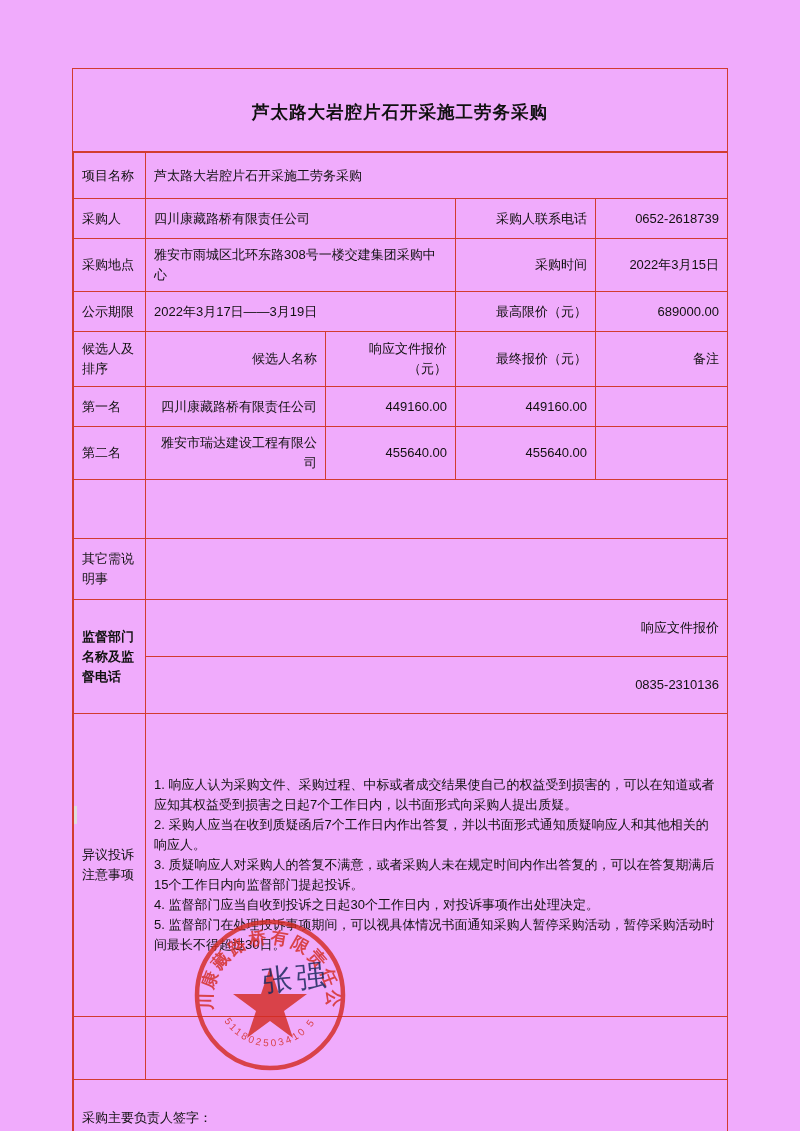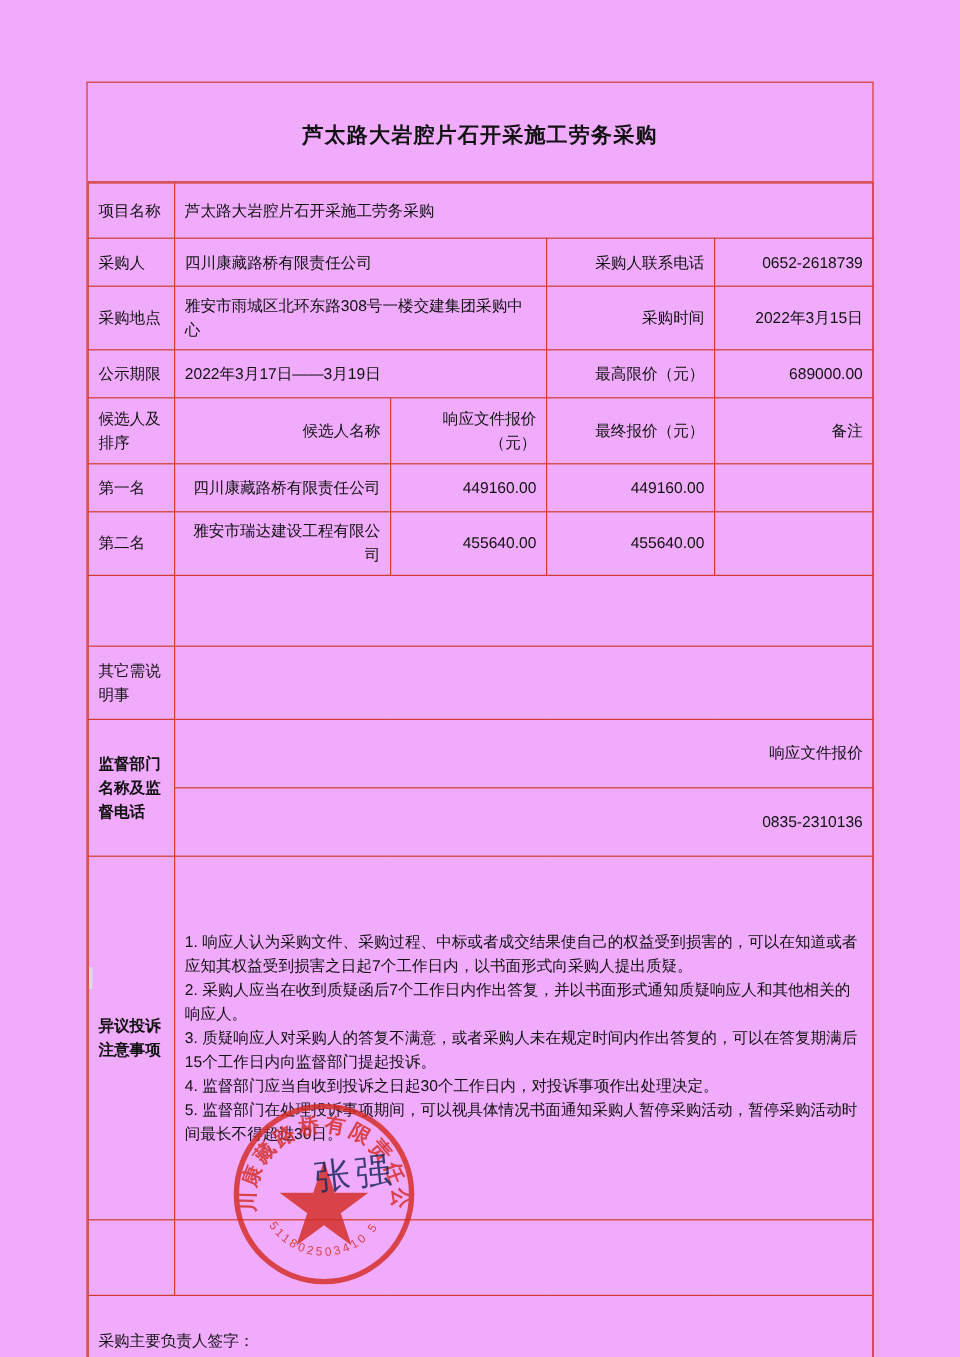--- a/index.html
+++ b/index.html
@@ -197,21 +197,21 @@
 
       <tr>
         <td class="lbl" rowspan="2" style="height:50px;font-weight:bold;">监督部门名称及监督电话</td>
         <td class="c" colspan="4" style="height:44px;">响应文件报价</td>
       </tr>
       <tr>
         <td class="c" colspan="4" style="height:44px;">0835-2310136</td>
       </tr>
 
       <tr>
-        <td class="lbl" style="height:290px;font-weight:bold;">异议投诉注意事项</td>
+        <td class="lbl" style="height:290px;">异议投诉注意事项</td>
         <td class="notes-cell" colspan="4">
           <p>1. 响应人认为采购文件、采购过程、中标或者成交结果使自己的权益受到损害的，可以在知道或者应知其权益受到损害之日起7个工作日内，以书面形式向采购人提出质疑。</p>
           <p>2. 采购人应当在收到质疑函后7个工作日内作出答复，并以书面形式通知质疑响应人和其他相关的响应人。</p>
           <p>3. 质疑响应人对采购人的答复不满意，或者采购人未在规定时间内作出答复的，可以在答复期满后15个工作日内向监督部门提起投诉。</p>
           <p>4. 监督部门应当自收到投诉之日起30个工作日内，对投诉事项作出处理决定。</p>
           <p>5. 监督部门在处理投诉事项期间，可以视具体情况书面通知采购人暂停采购活动，暂停采购活动时间最长不得超过30日。</p>
         </td>
       </tr>
 
       <tr>

